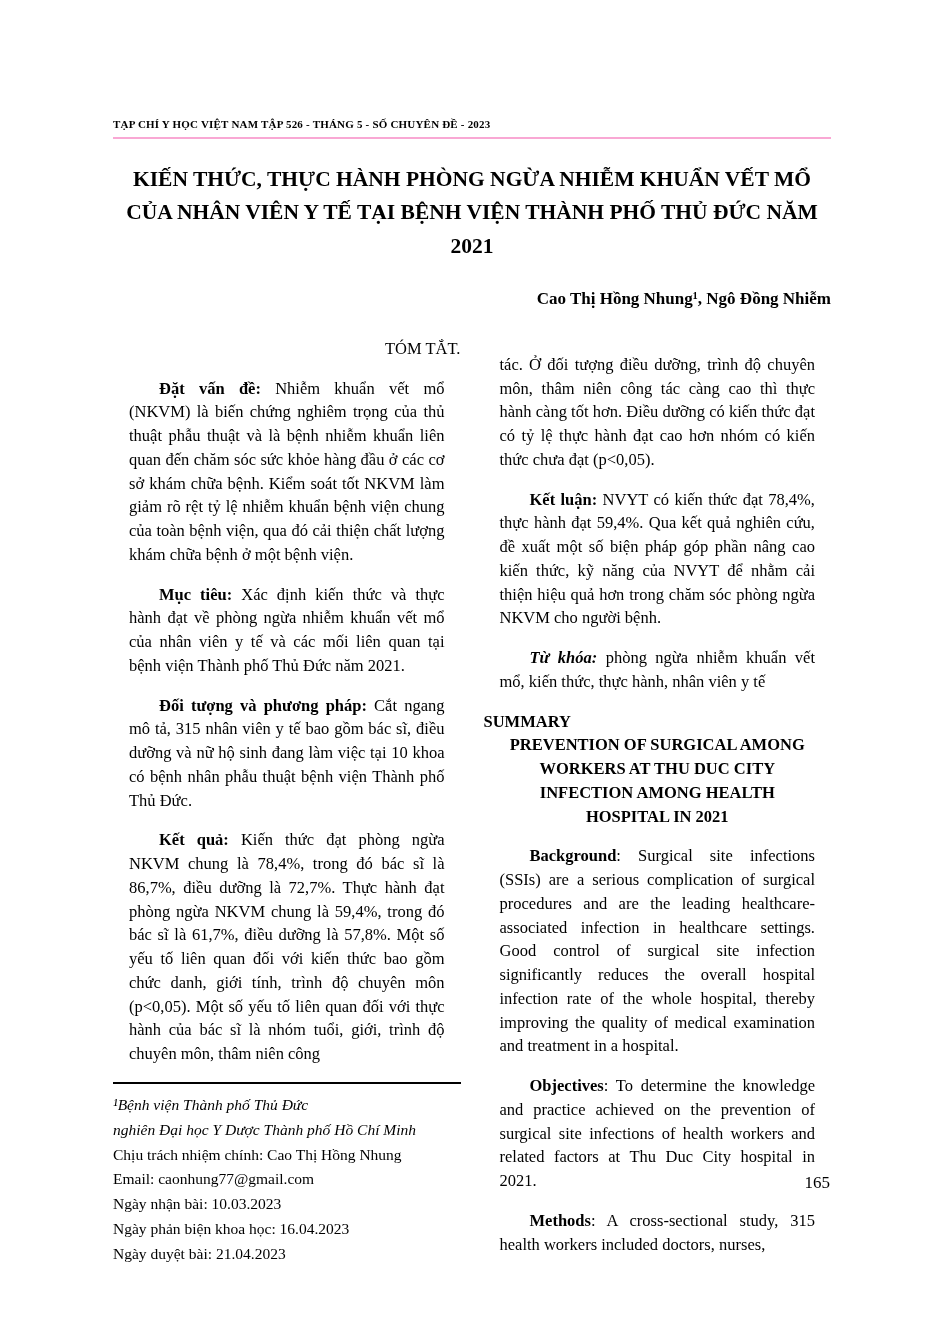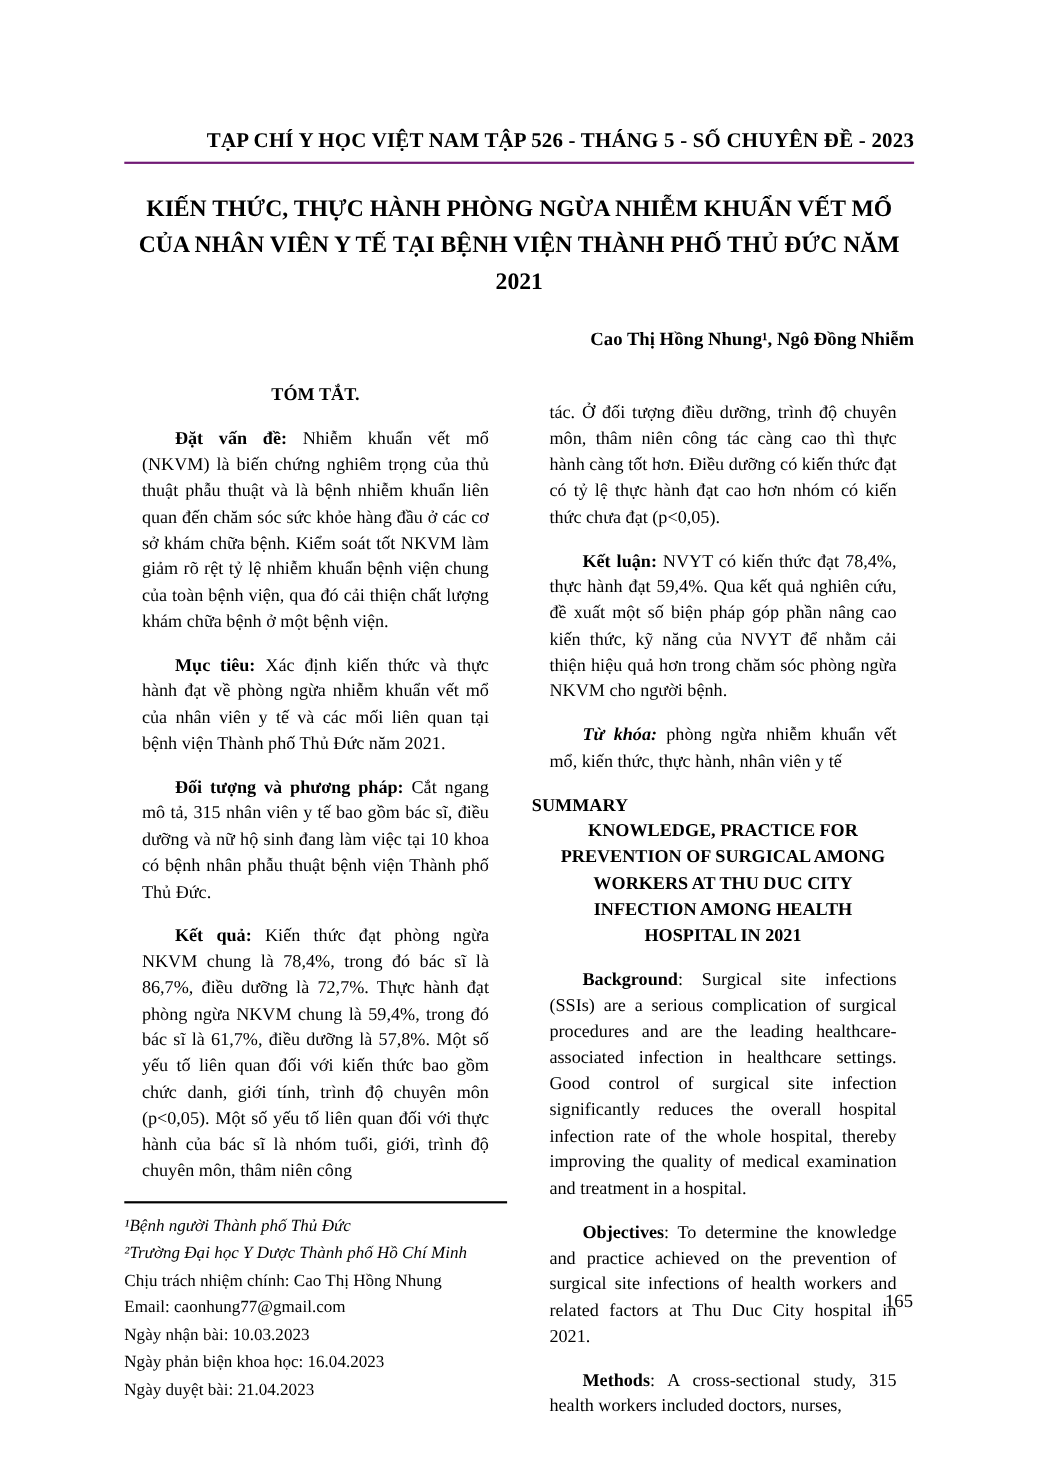--- a/index.html
+++ b/index.html
@@ -13,26 +13,26 @@
     position: relative;
     overflow: hidden;
   }
   .content {
     position: absolute;
     left: 113px;
     top: 118px;
     width: 718px;
   }
   .journal-header {
-    font-size: 19px;
+    font-size: 11px;
     font-weight: bold;
-    text-align: right;
+    text-align: left;
     letter-spacing: 0.2px;
     padding-bottom: 7px;
-    border-bottom: 2px solid #701a75;
+    border-bottom: 2px solid #f9a8d4;
   }
   .article-title {
     margin: 24px 0 0 0;
     font-size: 21.5px;
     font-weight: bold;
     text-align: center;
     line-height: 1.55;
   }
   .authors {
     margin-top: 26px;
@@ -45,22 +45,22 @@
     gap: 23px;
     margin-top: 28px;
   }
   .col {
     width: 347.5px;
     font-size: 16.5px;
     line-height: 1.44;
     text-align: justify;
   }
   .section-heading {
-    font-weight: bold;
-    text-align: center;
+    font-weight: normal;
+    text-align: right;
   }
   .summary-heading {
     margin-top: 10px;
     font-weight: bold;
     text-align: left;
   }
   .para { margin: 16px; text-indent: 30px; }
   .para.no-indent { text-indent: 0; }
   .lead { font-weight: bold; }
   .lead.italic-lead { font-style: italic; }
@@ -109,43 +109,42 @@
 
       <p class="para"><span class="lead">Đặt vấn đề:</span><span> Nhiễm khuẩn vết mổ (NKVM) là biến chứng nghiêm trọng của thủ thuật phẫu thuật và là bệnh nhiễm khuẩn liên quan đến chăm sóc sức khỏe hàng đầu ở các cơ sở khám chữa bệnh. Kiểm soát tốt NKVM làm giảm rõ rệt tỷ lệ nhiễm khuẩn bệnh viện chung của toàn bệnh viện, qua đó cải thiện chất lượng khám chữa bệnh ở một bệnh viện.</span></p>
 
       <p class="para"><span class="lead">Mục tiêu:</span><span> Xác định kiến thức và thực hành đạt về phòng ngừa nhiễm khuẩn vết mổ của nhân viên y tế và các mối liên quan tại bệnh viện Thành phố Thủ Đức năm 2021.</span></p>
 
       <p class="para"><span class="lead">Đối tượng và phương pháp:</span><span> Cắt ngang mô tả, 315 nhân viên y tế bao gồm bác sĩ, điều dưỡng và nữ hộ sinh đang làm việc tại 10 khoa có bệnh nhân phẫu thuật bệnh viện Thành phố Thủ Đức.</span></p>
 
       <p class="para"><span class="lead">Kết quả:</span><span> Kiến thức đạt phòng ngừa NKVM chung là 78,4%, trong đó bác sĩ là 86,7%, điều dưỡng là 72,7%. Thực hành đạt phòng ngừa NKVM chung là 59,4%, trong đó bác sĩ là 61,7%, điều dưỡng là 57,8%. Một số yếu tố liên quan đối với kiến thức bao gồm chức danh, giới tính, trình độ chuyên môn (p&lt;0,05). Một số yếu tố liên quan đối với thực hành của bác sĩ là nhóm tuổi, giới, trình độ chuyên môn, thâm niên công</span></p>
 
       <div class="footnote">
-        <div class="fn-line fn-italic">¹Bệnh người Thành phố Thủ Đức</div>
-        <div class="fn-line fn-italic">²Trường Đại học Y Dược Thành phố Hồ Chí Minh</div>
+        <div class="fn-line fn-italic">¹Bệnh viện Thành phố Thủ Đức</div>
+        <div class="fn-line fn-italic">nghiên Đại học Y Dược Thành phố Hồ Chí Minh</div>
         <div class="fn-line">Chịu trách nhiệm chính: Cao Thị Hồng Nhung</div>
         <div class="fn-line">Email: caonhung77@gmail.com</div>
         <div class="fn-line">Ngày nhận bài: 10.03.2023</div>
         <div class="fn-line">Ngày phản biện khoa học: 16.04.2023</div>
         <div class="fn-line">Ngày duyệt bài: 21.04.2023</div>
       </div>
 
     </div>
 
     <div class="col">
 
       <p class="para no-indent">tác. Ở đối tượng điều dưỡng, trình độ chuyên môn, thâm niên công tác càng cao thì thực hành càng tốt hơn. Điều dưỡng có kiến thức đạt có tỷ lệ thực hành đạt cao hơn nhóm có kiến thức chưa đạt (p&lt;0,05).</p>
 
       <p class="para"><span class="lead">Kết luận:</span><span> NVYT có kiến thức đạt 78,4%, thực hành đạt 59,4%. Qua kết quả nghiên cứu, đề xuất một số biện pháp góp phần nâng cao kiến thức, kỹ năng của NVYT để nhằm cải thiện hiệu quả hơn trong chăm sóc phòng ngừa NKVM cho người bệnh.</span></p>
 
       <p class="para"><span class="lead italic-lead">Từ khóa:</span><span> phòng ngừa nhiễm khuẩn vết mổ, kiến thức, thực hành, nhân viên y tế</span></p>
 
       <div class="summary-heading">SUMMARY</div>
 
       <div class="summary-title">
-        <div>KNOWLEDGE, PRACTICE FOR</div>
         <div>PREVENTION OF SURGICAL AMONG</div>
         <div>WORKERS AT THU DUC CITY</div>
         <div>INFECTION AMONG HEALTH</div>
         <div>HOSPITAL IN 2021</div>
       </div>
 
       <p class="para"><span class="lead">Background</span><span>: Surgical site infections (SSIs) are a serious complication of surgical procedures and are the leading healthcare-associated infection in healthcare settings. Good control of surgical site infection significantly reduces the overall hospital infection rate of the whole hospital, thereby improving the quality of medical examination and treatment in a hospital.</span></p>
 
       <p class="para"><span class="lead">Objectives</span><span>: To determine the knowledge and practice achieved on the prevention of surgical site infections of health workers and related factors at Thu Duc City hospital in 2021.</span></p>
 

